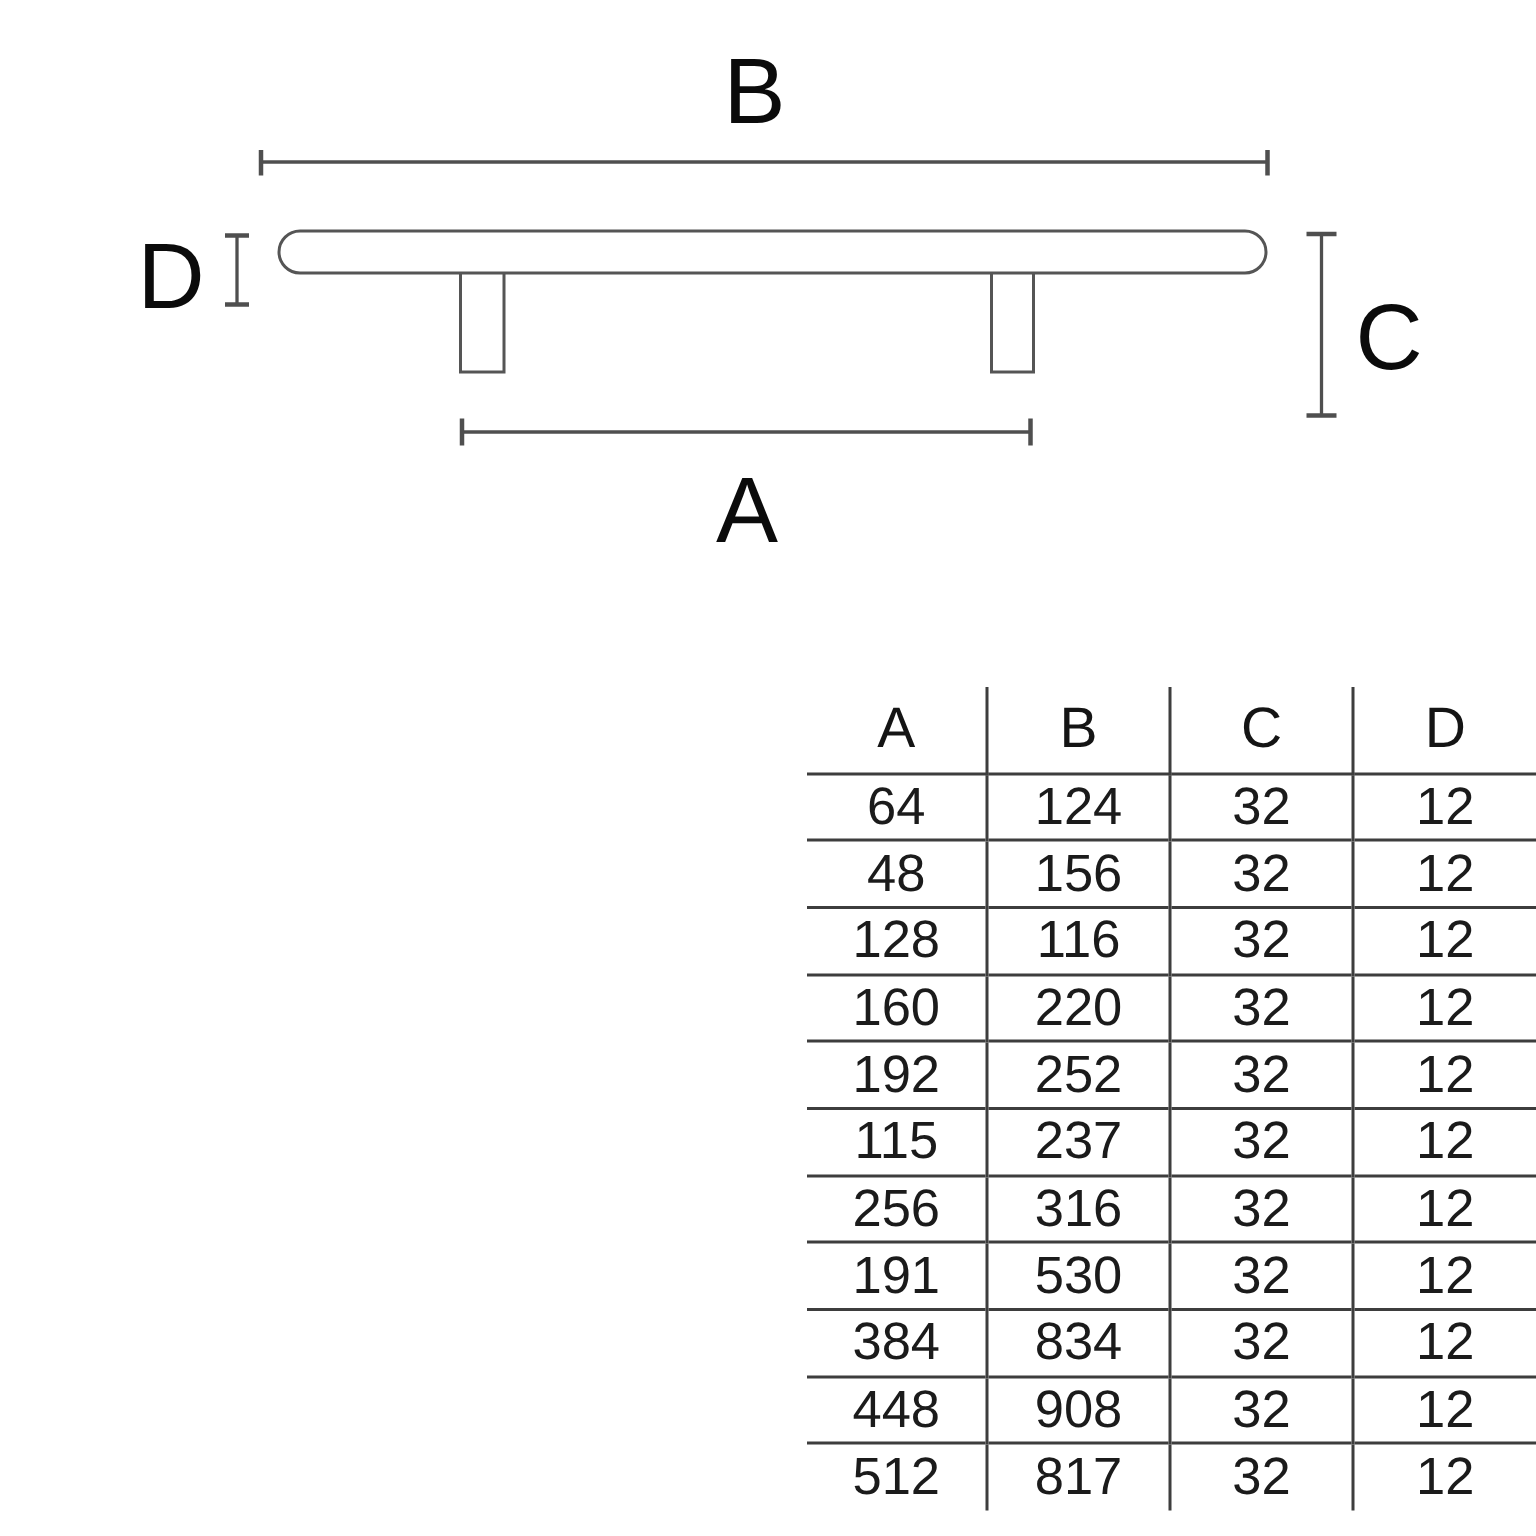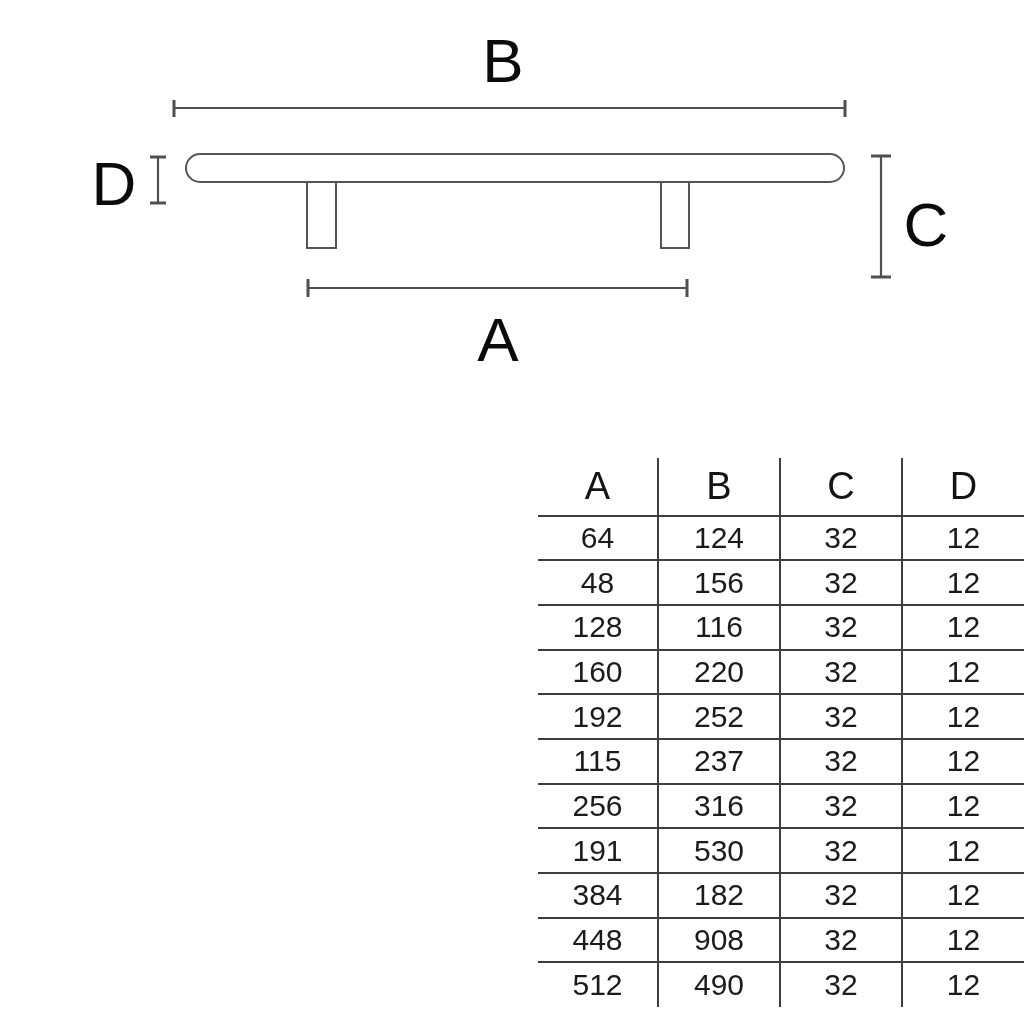--- a/index.html
+++ b/index.html
@@ -35,21 +35,21 @@
     height:57.5px;
     font-size:38px;
     font-weight:400;
     color:#141414;
     text-align:center;
     vertical-align:middle;
     border-bottom:2px solid #3d3d3d;
   }
   .spec-table td {
     height:44.7px;
-    font-size:30px;
+    font-size:35px;
     color:#1b1b1b;
     text-align:center;
     vertical-align:middle;
     border-top:2px solid #3d3d3d;
   }
   .spec-table th:not(:last-child),
   .spec-table td:not(:last-child) {
     border-right:2px solid #3d3d3d;
   }
   .spec-table tbody tr:first-child td { border-top:none; }
@@ -154,32 +154,32 @@
         <td>12</td>
       </tr>
       <tr>
         <td>191</td>
         <td>530</td>
         <td>32</td>
         <td>12</td>
       </tr>
       <tr>
         <td>384</td>
-        <td>182</td>
+        <td>834</td>
         <td>32</td>
         <td>12</td>
       </tr>
       <tr>
         <td>448</td>
         <td>908</td>
         <td>32</td>
         <td>12</td>
       </tr>
       <tr>
         <td>512</td>
-        <td>490</td>
+        <td>817</td>
         <td>32</td>
         <td>12</td>
       </tr>
     </tbody>
   </table>
 
 </div>
 
 </body></html>

